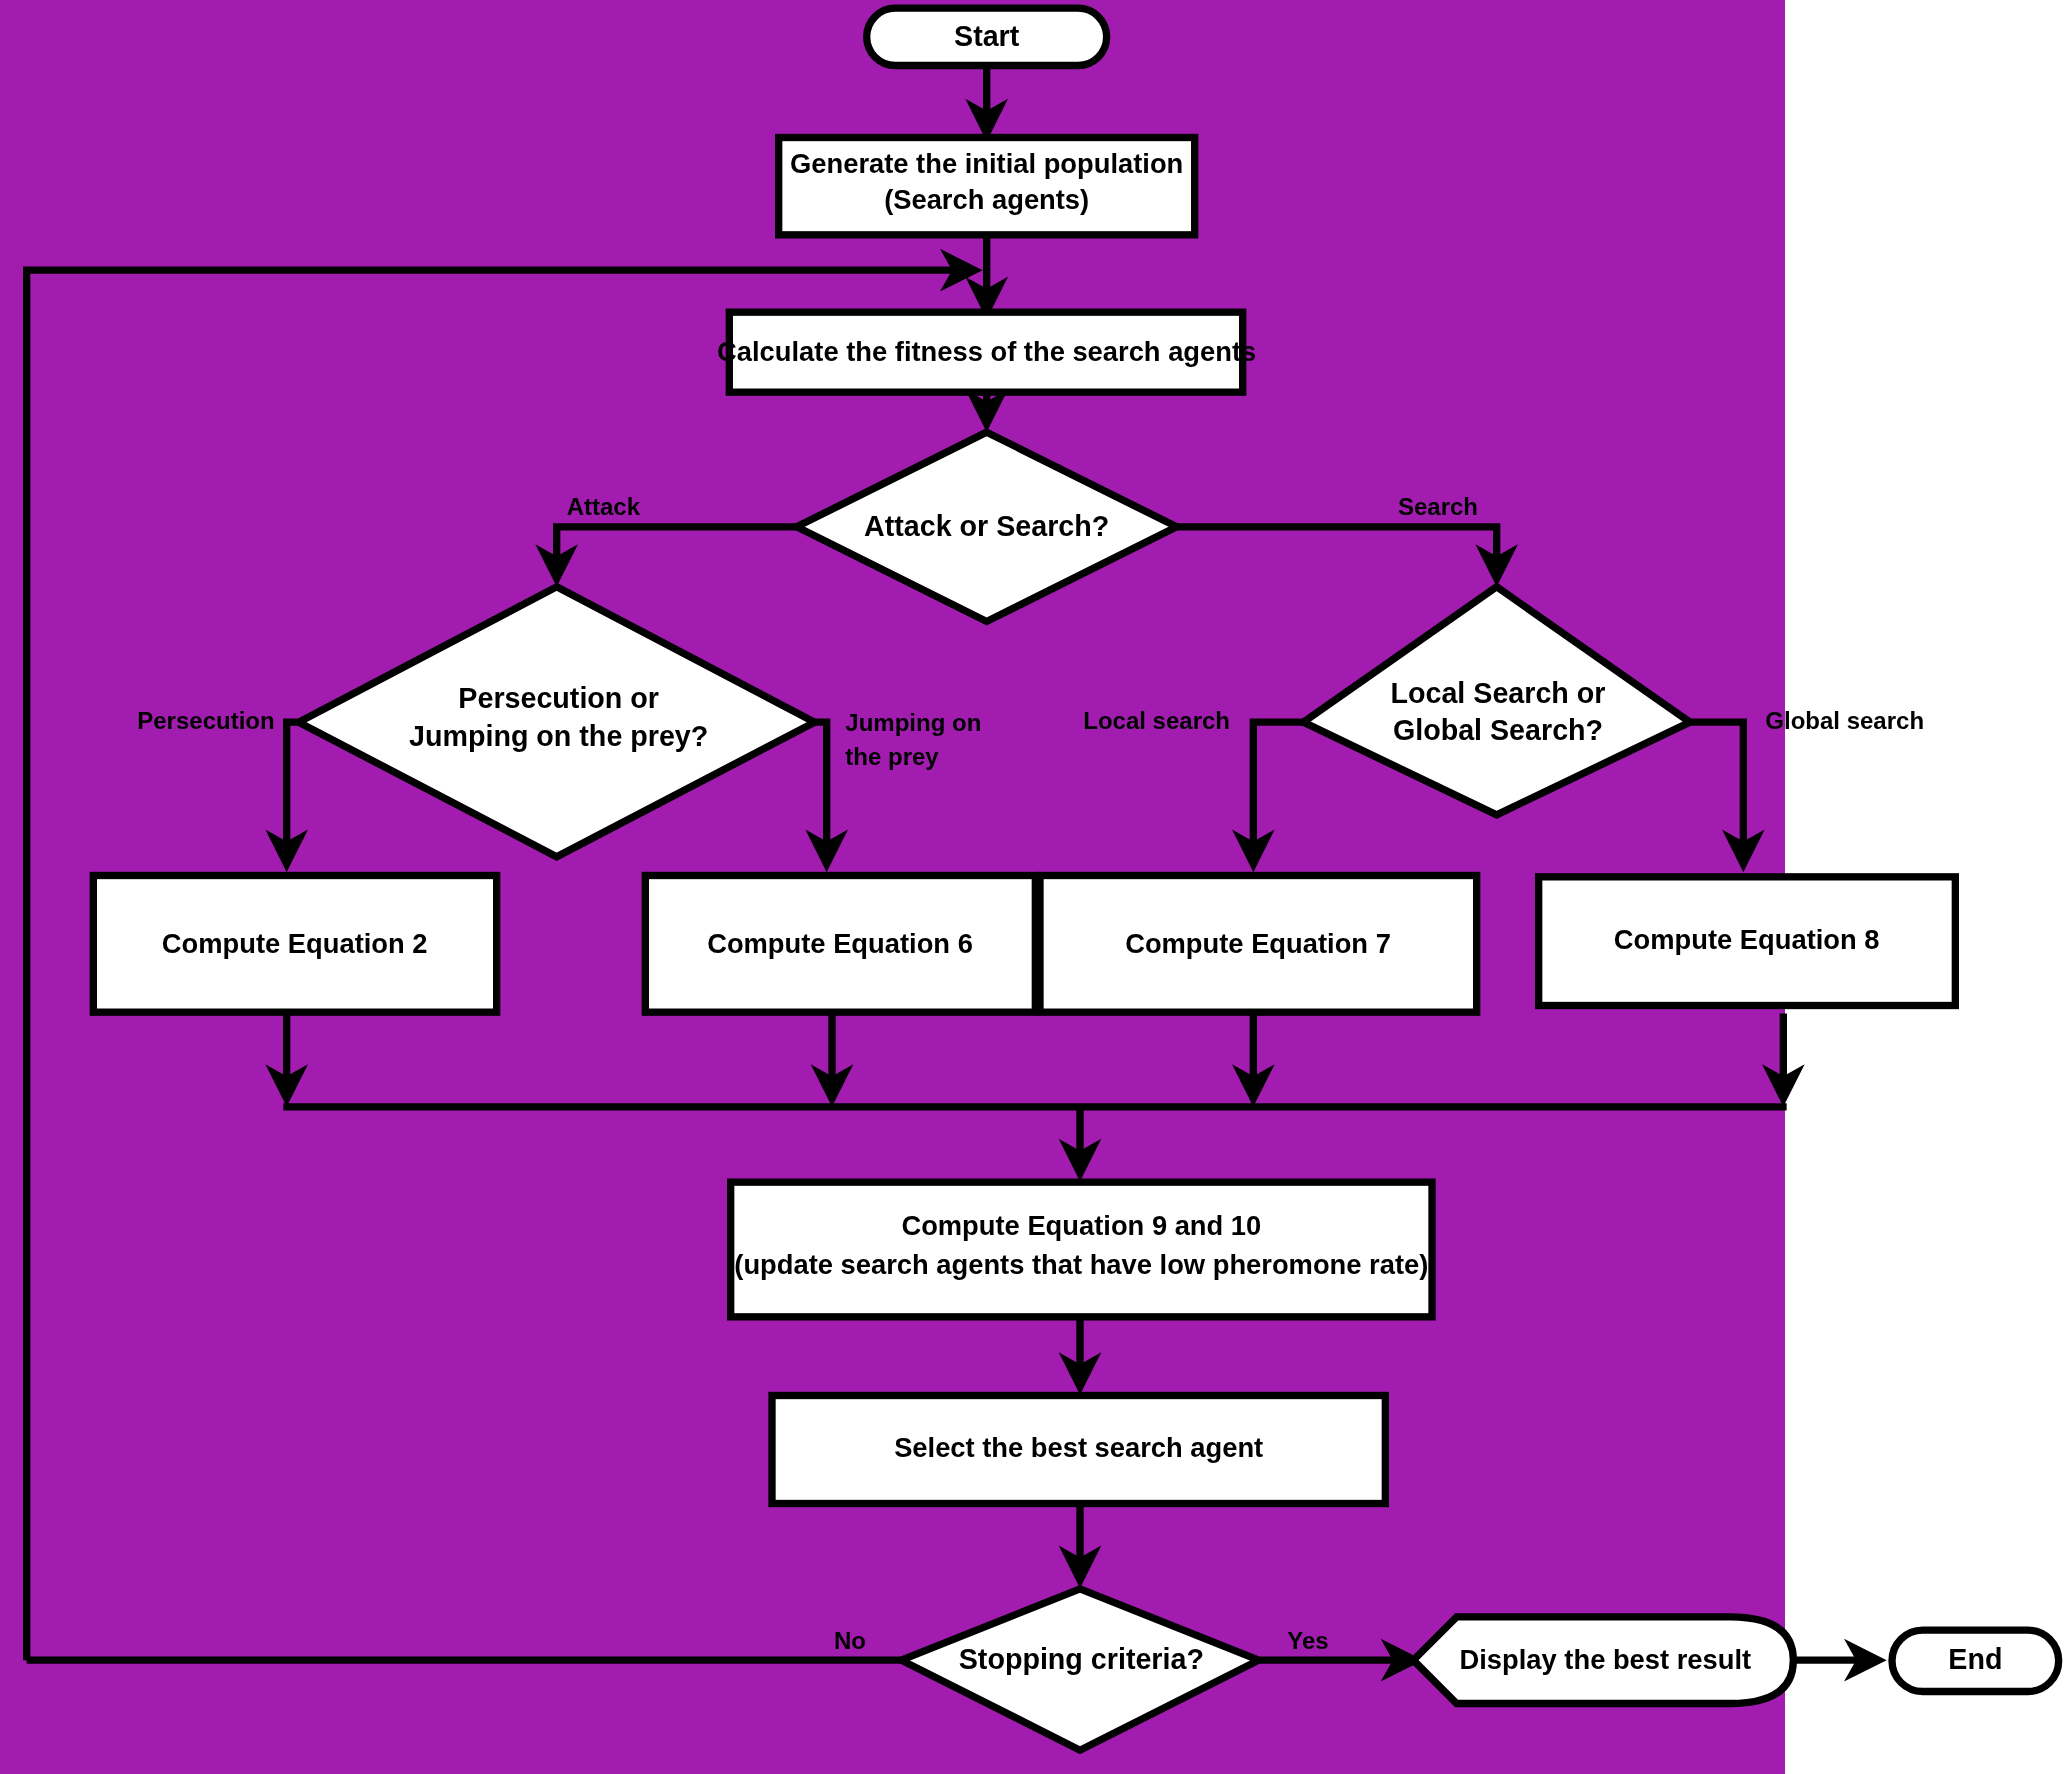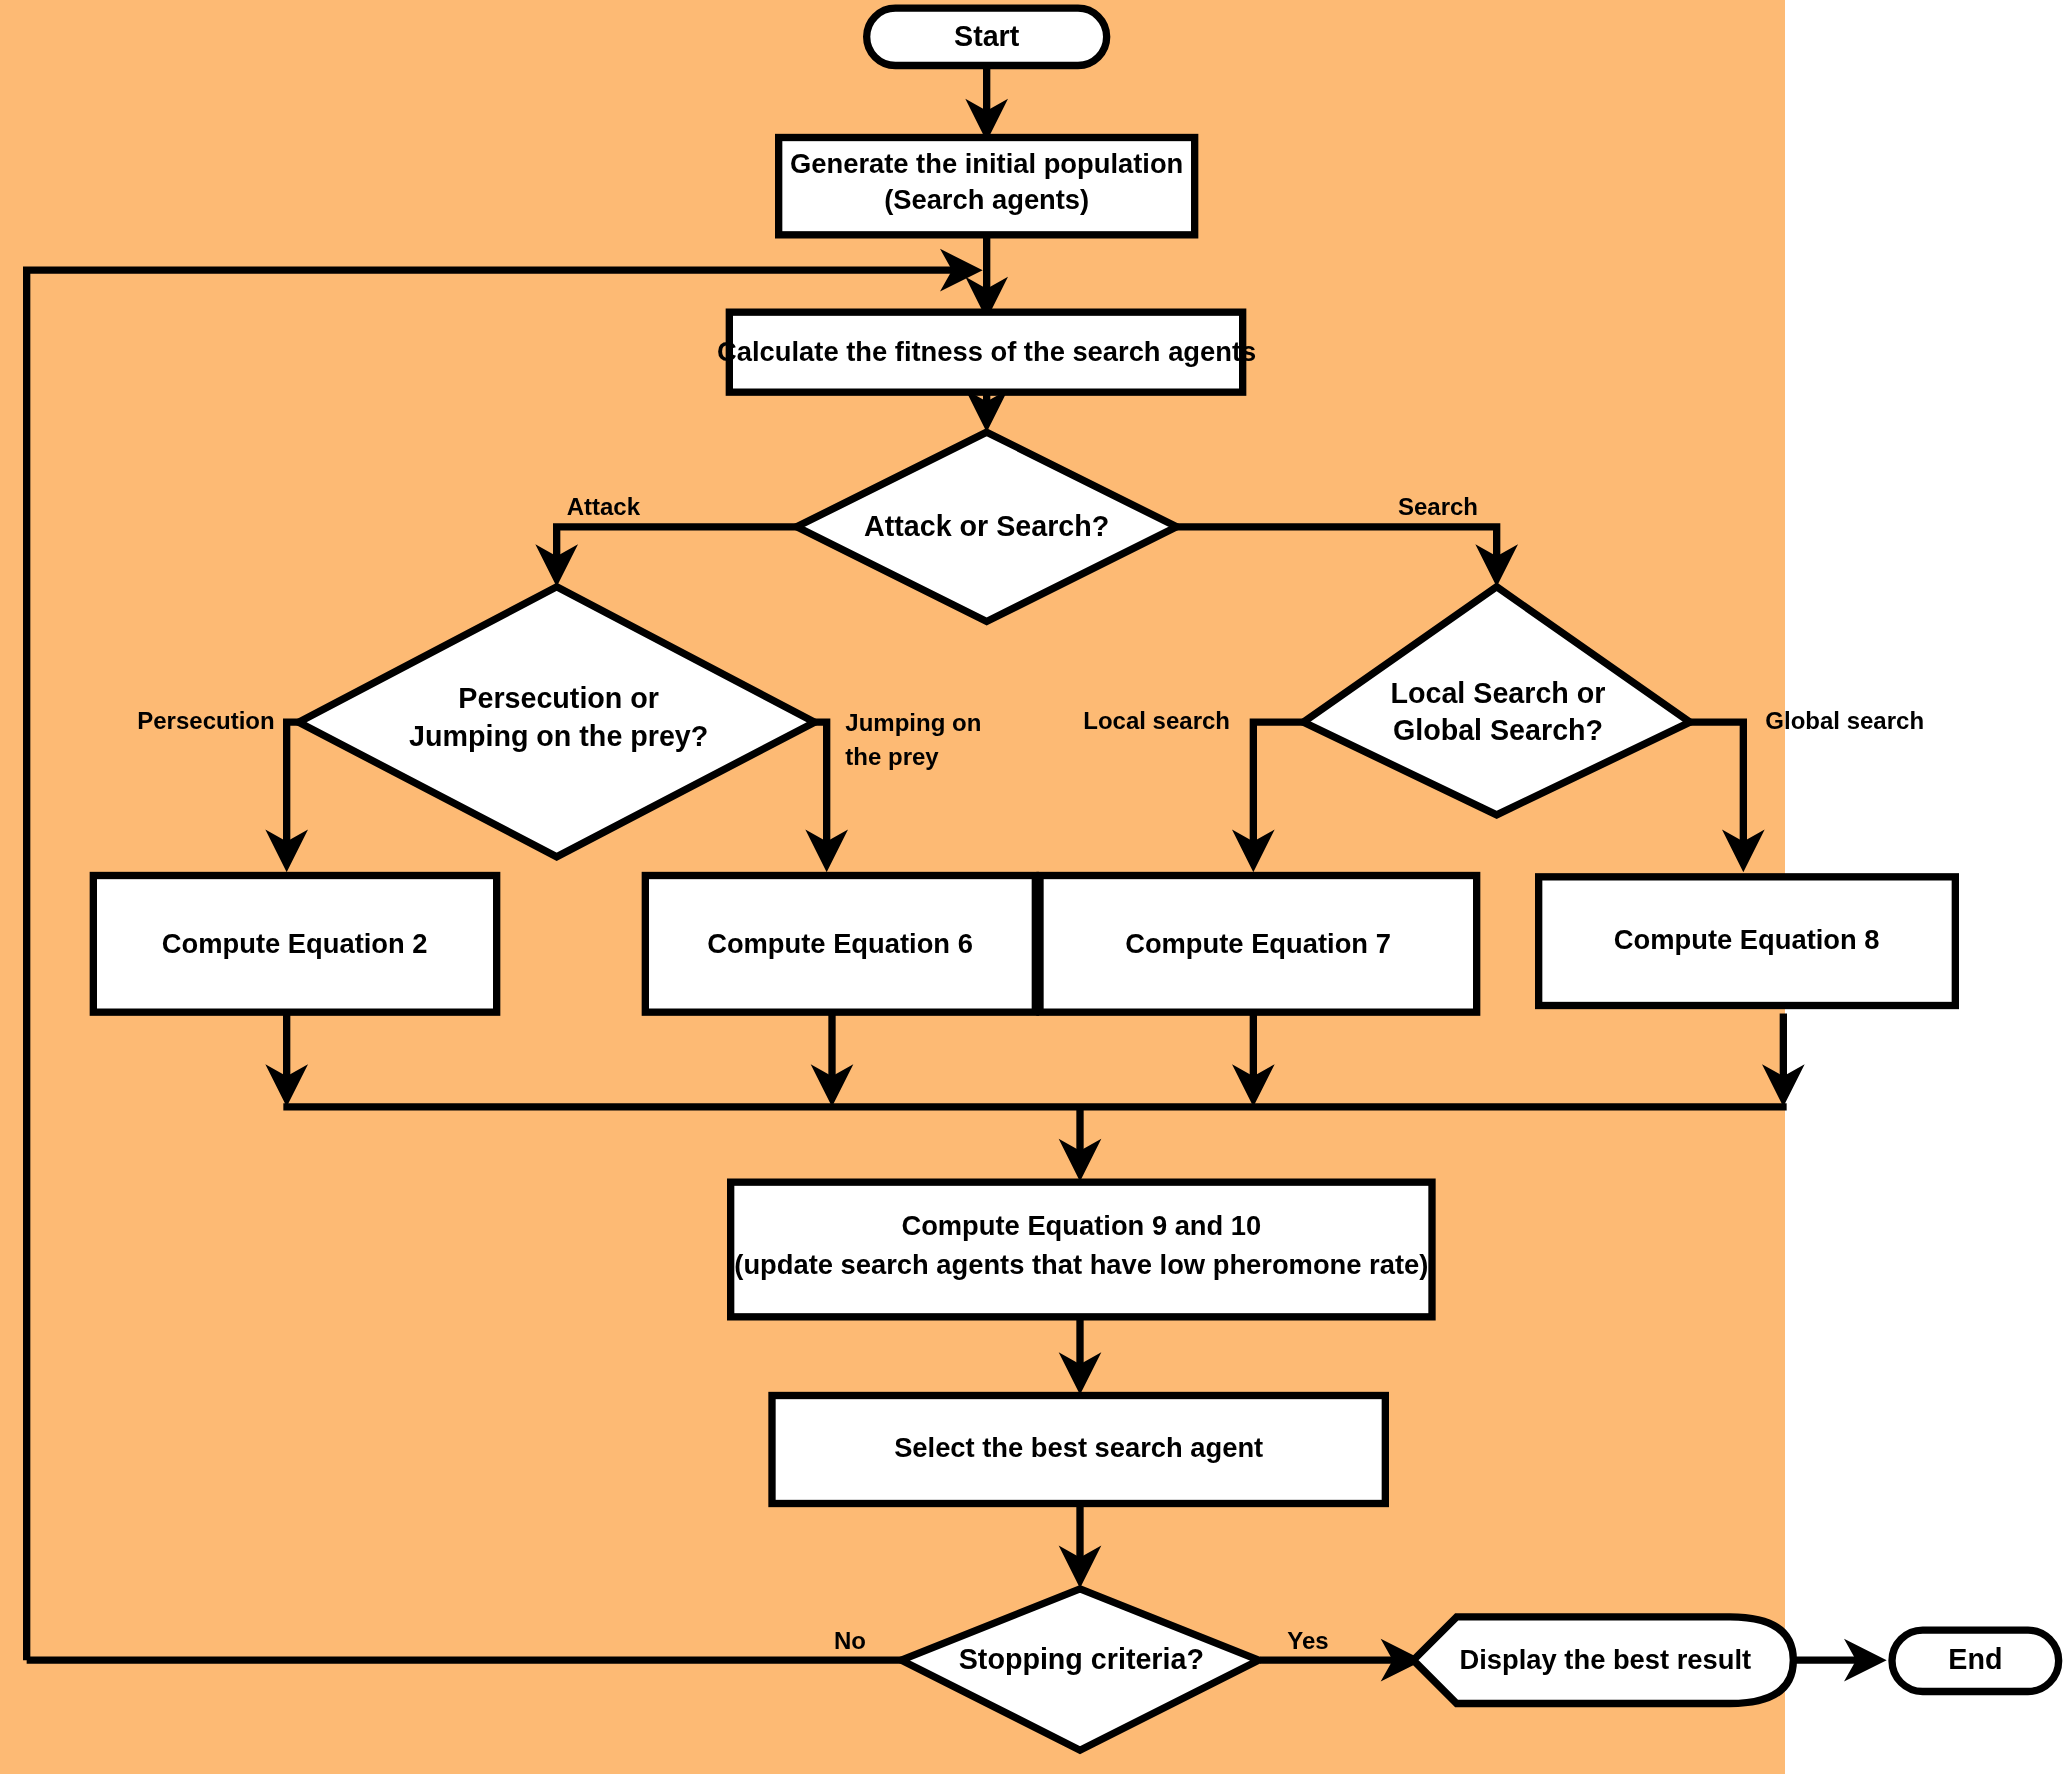--- a/index.html
+++ b/index.html
@@ -11,21 +11,21 @@
   body {
     width: 2066px;
     height: 1775px;
     font-family: "Liberation Sans", sans-serif;
     overflow: hidden;
   }
   #flowchart-root {
     position: relative;
     width: 1785px;
     height: 1775px;
-    background: #fdba74;
+    background: #a21caf;
   }
   svg.chart-canvas {
     position: absolute;
     left: 0;
     top: 0;
     width: 2066px;
     height: 1775px;
     display: block;
   }
   .shape-outline {

